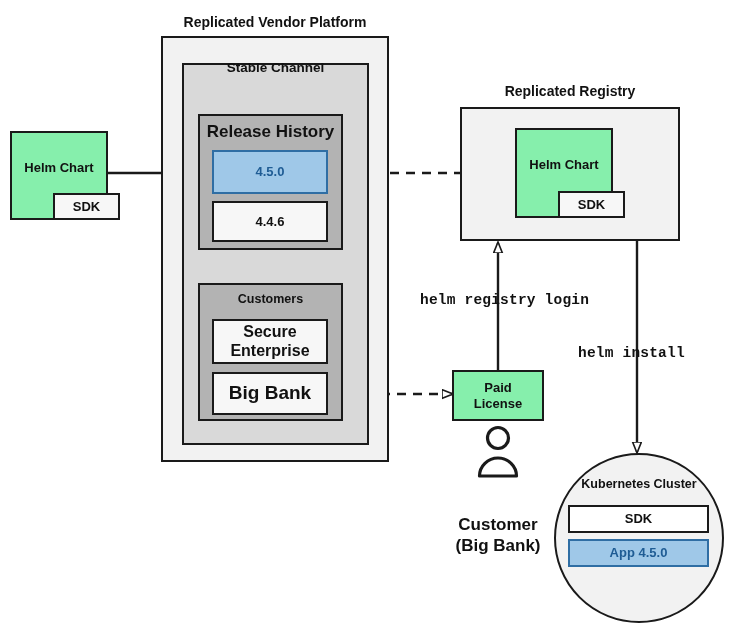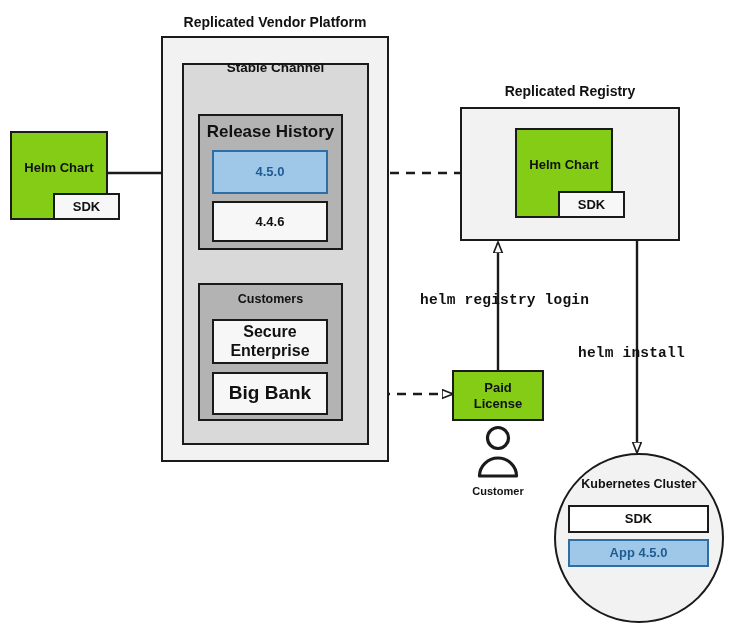--- a/index.html
+++ b/index.html
@@ -33,21 +33,21 @@
     position: absolute;
     font-weight: bold;
     color: #111111;
     text-align: center;
     white-space: nowrap;
   }
   .grp-outer   { background: #f2f2f2; }
   .grp-channel { background: #d9d9d9; }
   .grp-section { background: #b3b3b3; }
   .leaf-white  { background: #f7f7f7; }
-  .leaf-gray   { background: #84cc16; }
+  .leaf-gray   { background: #86efac; }
   .leaf-blue   { background: #9fc8e8; border-color: #2f6ea4; color: #1f5c94; }
   .leaf-pure-white { background: #ffffff; }
 
   .group-heading {
     position: absolute;
     left: 0;
     right: 0;
     text-align: center;
     font-weight: bold;
     color: #111111;
@@ -163,22 +163,23 @@
 
   <div class="box leaf-gray" style="left:452px; top:370px; width:92px; height:51px; font-size:13px; white-space:pre-line;">Paid
 License</div>
 
   <div class="person" style="left:472px; top:425px; width:52px; height:56px;">
     <svg width="52" height="56" viewBox="0 0 52 56">
       <circle cx="26" cy="13" r="10.5" fill="#ffffff" stroke="#1a1a1a" stroke-width="3.2"></circle>
       <path d="M7.5,51 a18.5,18 0 0 1 37,0 z" fill="#ffffff" stroke="#1a1a1a" stroke-width="3.2" stroke-linejoin="round"></path>
     </svg>
   </div>
-  <div class="person-caption" style="left:428px; width:140px; top:485px; font-size:11px;">
+  <div class="person-caption" style="left:428px; width:140px; top:514px; font-size:17px;">
     <div>Customer</div>
+    <div>(Big Bank)</div>
   </div>
 
   <div class="cmd" style="left:420px; top:292px; font-size:14.5px;">helm registry login</div>
 
   <div class="cmd" style="left:578px; top:345px; font-size:14.5px;">helm install</div>
 
   <div class="circle-node" style="left:554px; top:453px; width:170px; height:170px;"></div>
   <div class="group-heading" style="left:554px; width:170px; top:477px; font-size:12.5px;">Kubernetes Cluster</div>
 
   <div class="box leaf-pure-white" style="left:568px; top:505px; width:141px; height:28px; font-size:13px;">SDK</div>

